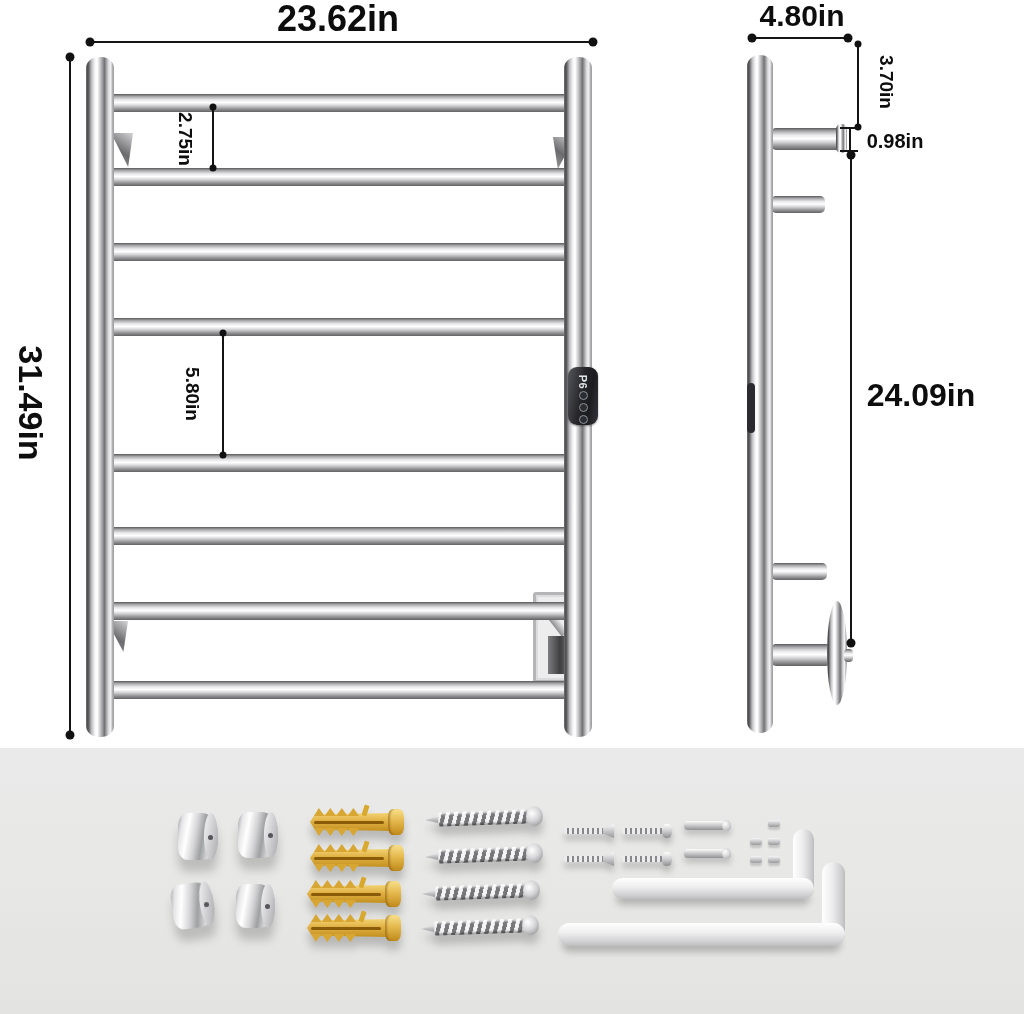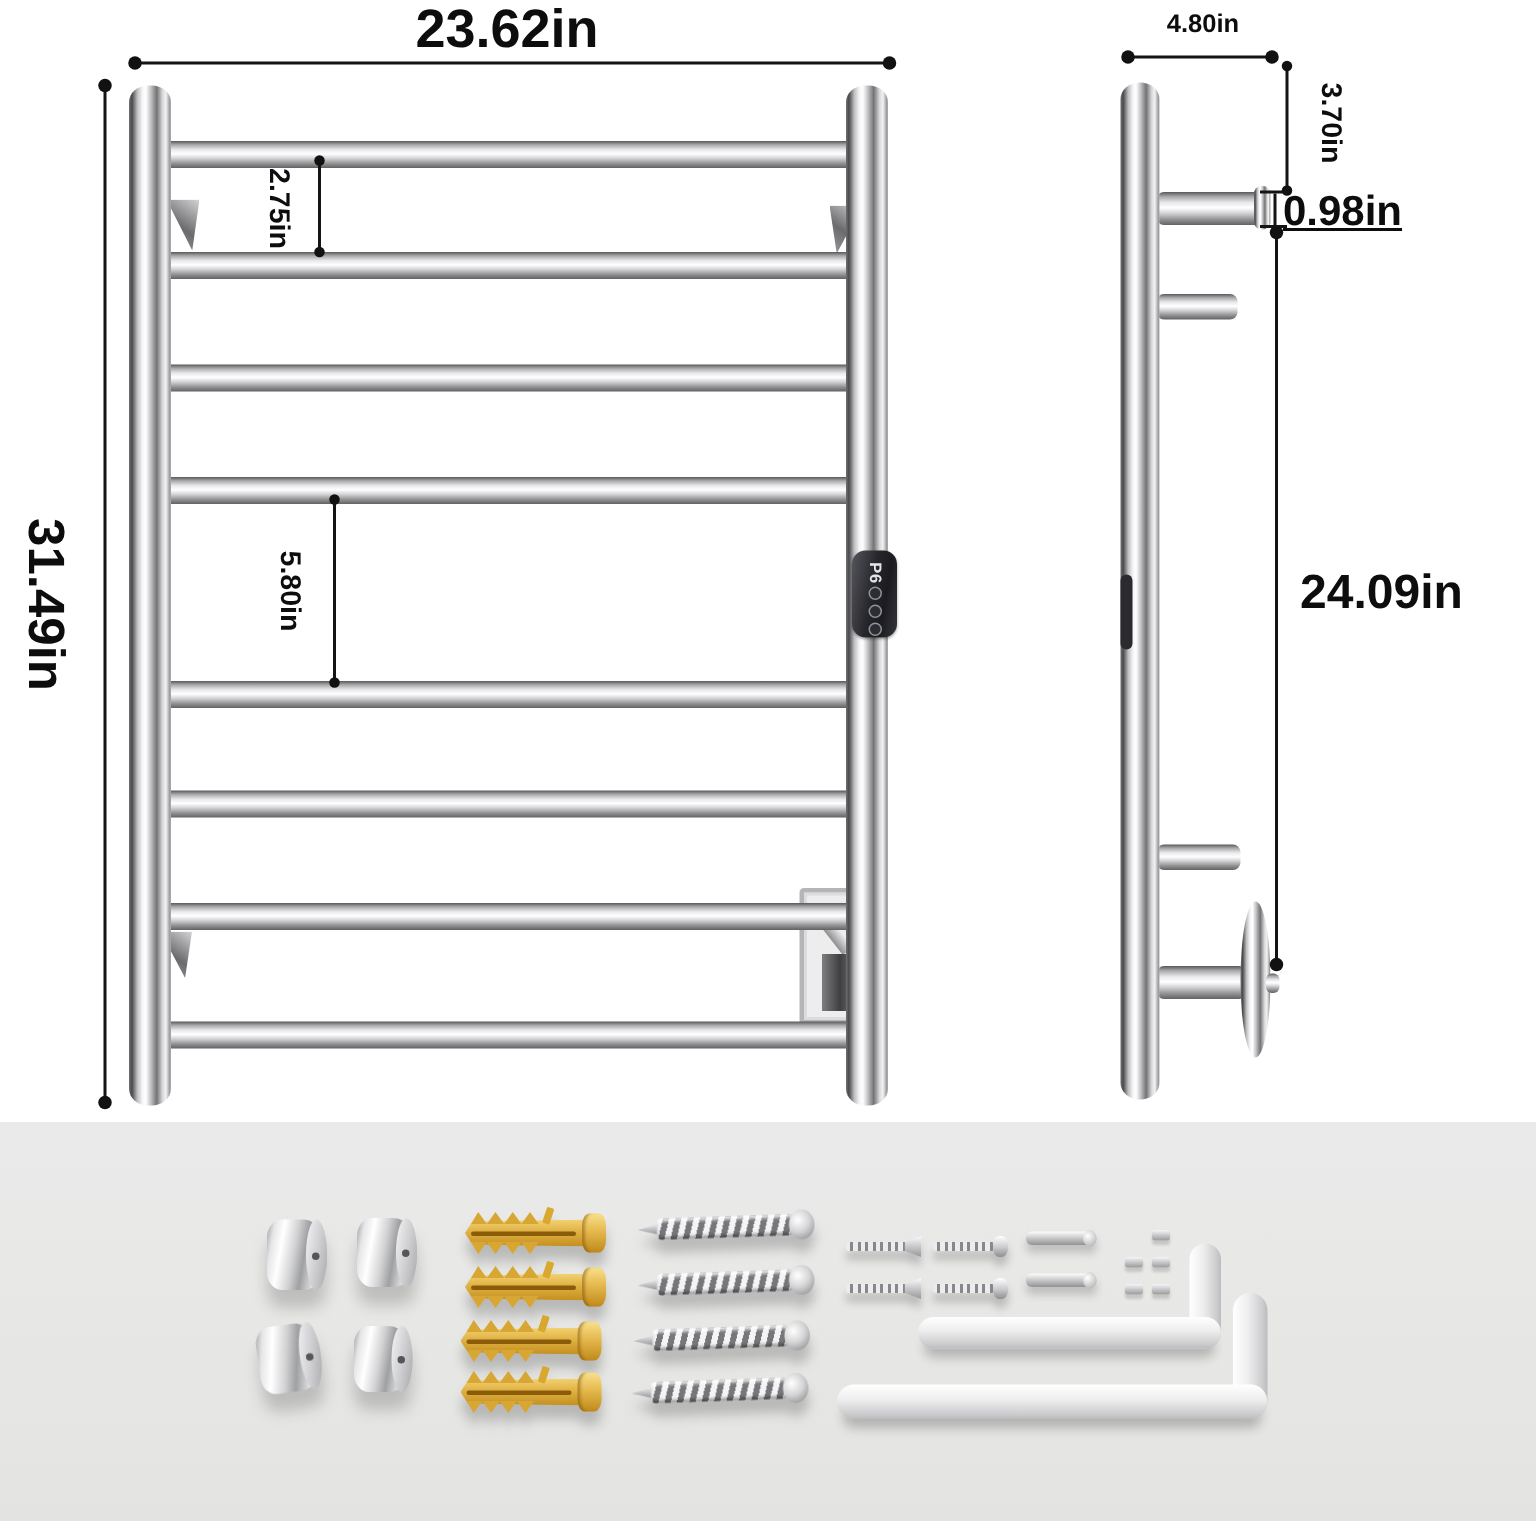--- a/index.html
+++ b/index.html
@@ -9,21 +9,21 @@
   }
   
   .hline,.vline{position:absolute;background:#141414;}
   .hline{height:2px;}
   .vline{width:2px;}
   .dot{position:absolute;width:9px;height:9px;background:#111;border-radius:50%;transform:translate(-50%,-50%);}
   .dot.sm{width:7px;height:7px;}
   .dim{position:absolute;font-weight:bold;color:#0d0d0d;white-space:nowrap;transform:translate(-50%,-50%);}
   .dim.rot{transform:translate(-50%,-50%) rotate(90deg);}
   .t36{font-size:36px;} .t34{font-size:34px;} .t32{font-size:32px;}
-  .t22{font-size:17px;text-align:center;} .t20{font-size:28px;text-decoration:underline;} .t19{font-size:19px;}
+  .t22{font-size:30px;text-align:center;} .t20{font-size:20px;} .t19{font-size:19px;}
   
   .tube-h{
     position:absolute;border-radius:9px;
     background:linear-gradient(180deg,#58585a 0%,#a8a8aa 14%,#e8e8ea 32%,#ffffff 48%,#d4d4d6 64%,#909092 84%,#626264 100%);
   }
   .tube-v{
     position:absolute;border-radius:13px/11px;
     background:linear-gradient(90deg,#707072 0%,#4a4a4c 7%,#bfbfc1 20%,#f6f6f8 32%,#ffffff 40%,#c2c2c4 52%,#737375 66%,#d9d9db 80%,#f2f2f4 88%,#9a9a9c 97%,#aeaeb0 100%);
   }
   

